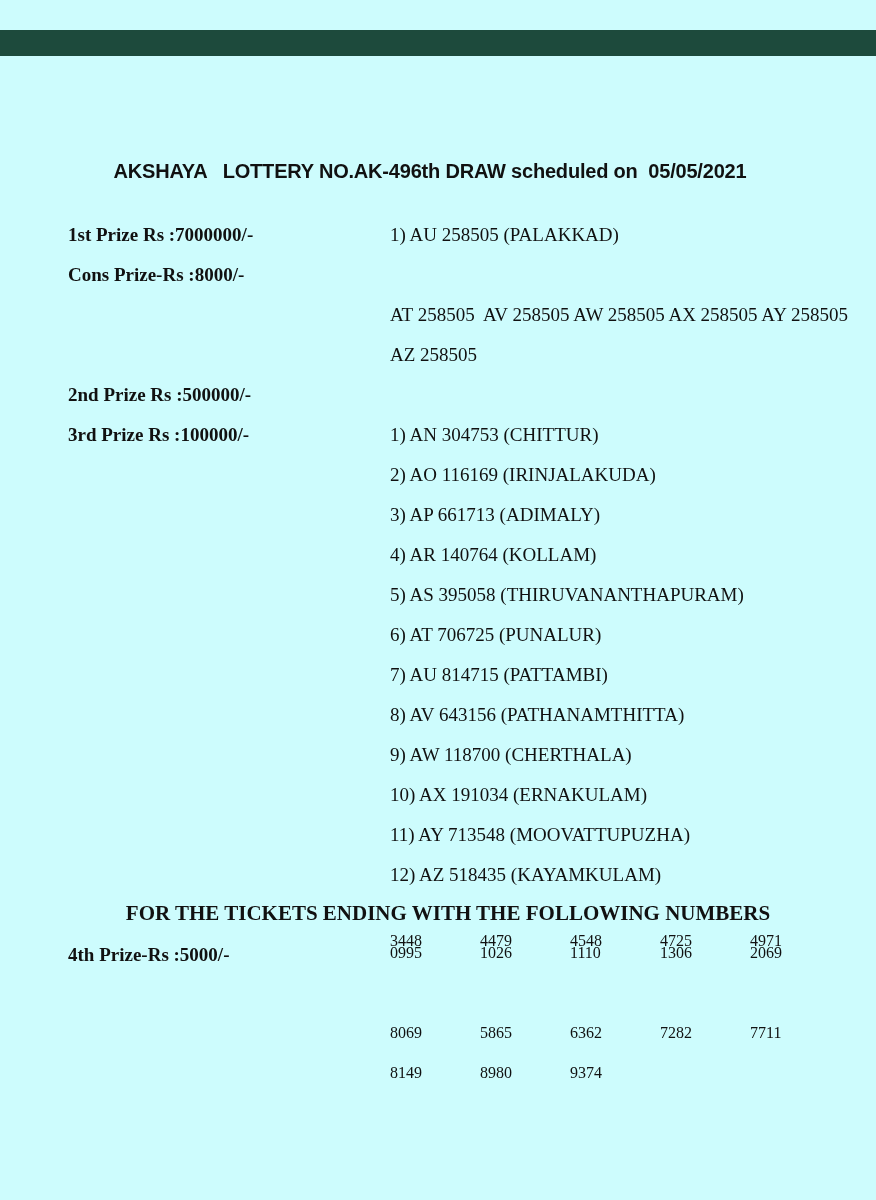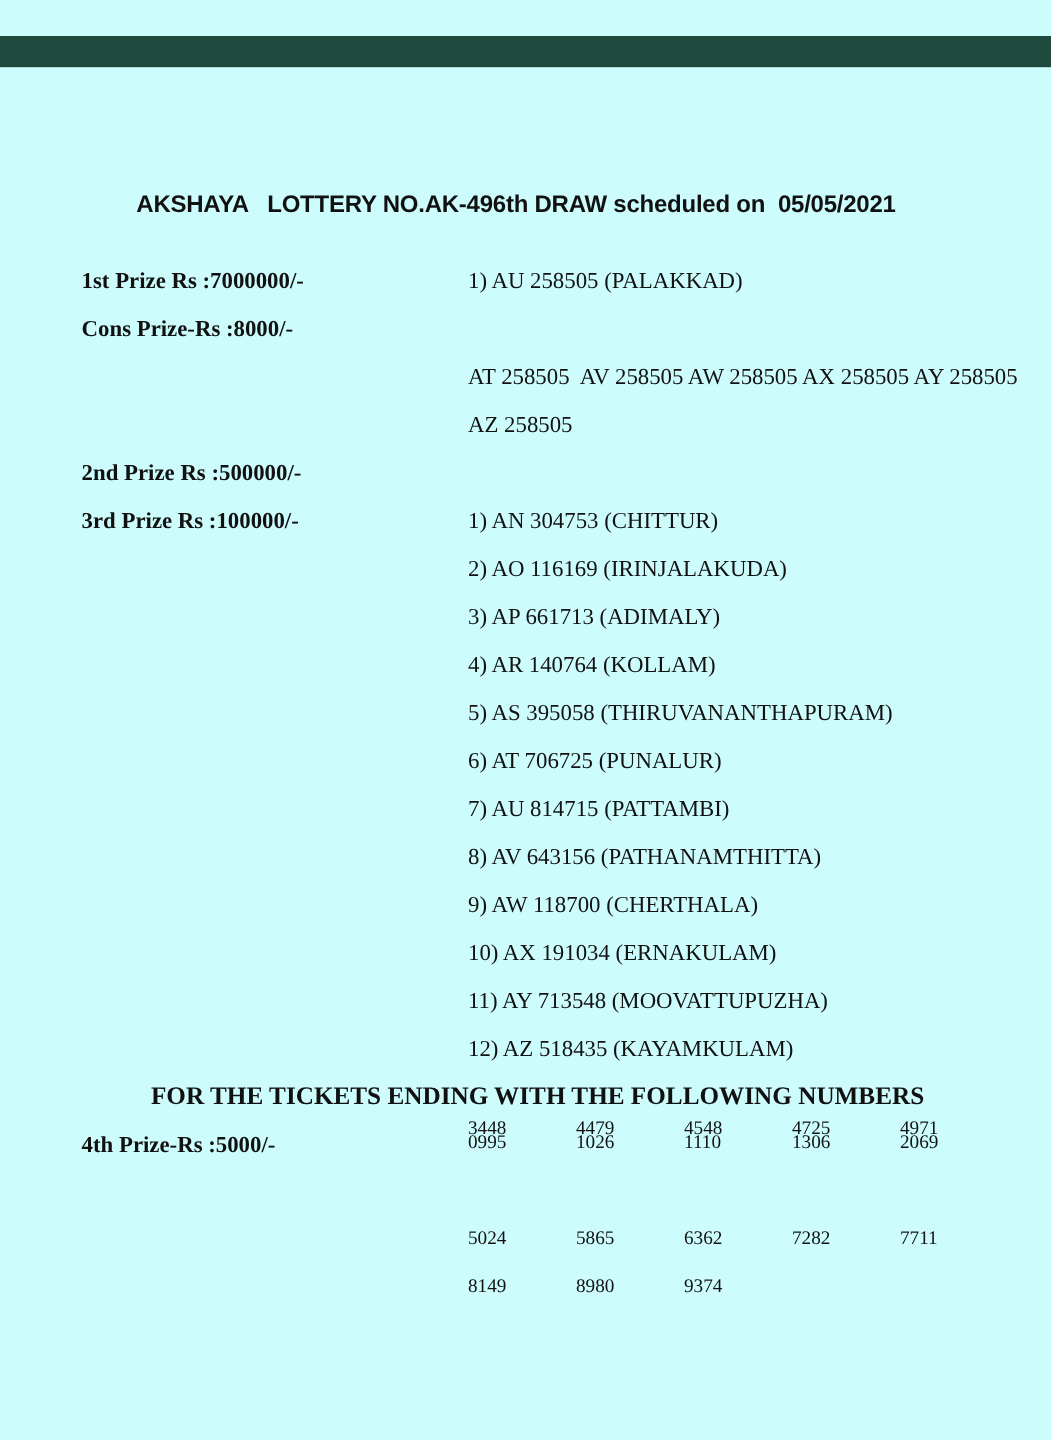--- a/index.html
+++ b/index.html
@@ -111,21 +111,21 @@
     <span class="numcell">2069</span>
   </div>
   <div class="numrow" style="top:932px">
     <span class="numcell">3448</span>
     <span class="numcell">4479</span>
     <span class="numcell">4548</span>
     <span class="numcell">4725</span>
     <span class="numcell">4971</span>
   </div>
   <div class="numrow" style="top:1024px">
-    <span class="numcell">5024</span>
+    <span class="numcell">8069</span>
     <span class="numcell">5865</span>
     <span class="numcell">6362</span>
     <span class="numcell">7282</span>
     <span class="numcell">7711</span>
   </div>
   <div class="numrow" style="top:1064px">
     <span class="numcell">8149</span>
     <span class="numcell">8980</span>
     <span class="numcell">9374</span>
   </div>

